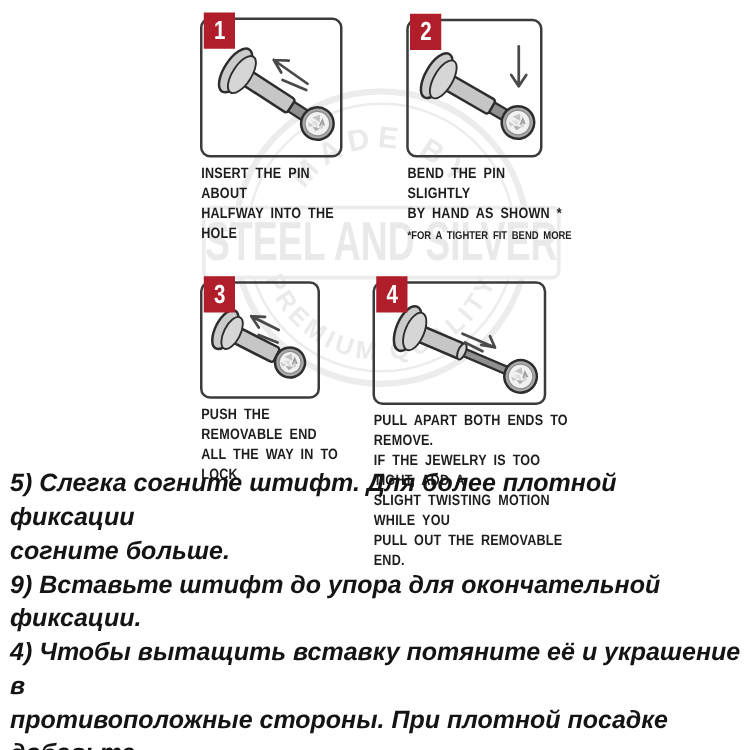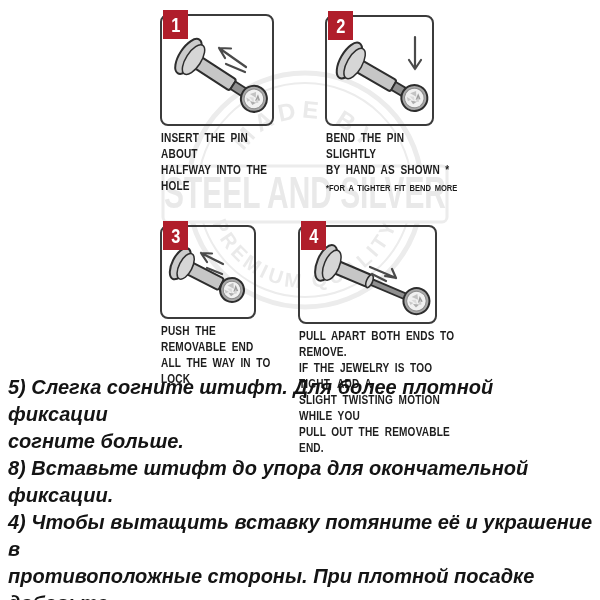--- a/index.html
+++ b/index.html
@@ -197,20 +197,20 @@
       <div class="caption">PULL APART BOTH ENDS TO REMOVE.
 IF THE JEWELRY IS TOO TIGHT,  ADD A
 SLIGHT TWISTING MOTION WHILE YOU
 PULL OUT THE REMOVABLE END.</div>
     </div>
   </div>
 
   <div class="ru">
     <p>5) Слегка согните штифт. Для более плотной фиксации
 согните больше.</p>
-    <p>8) Вставьте штифт до упора для окончательной
+    <p>9) Вставьте штифт до упора для окончательной
 фиксации.</p>
     <p>4) Чтобы вытащить вставку потяните её и украшение в
 противоположные стороны. При плотной посадке добавьте
 скручивающее движение.</p>
   </div>
 
 </div>
 
 </body></html>

